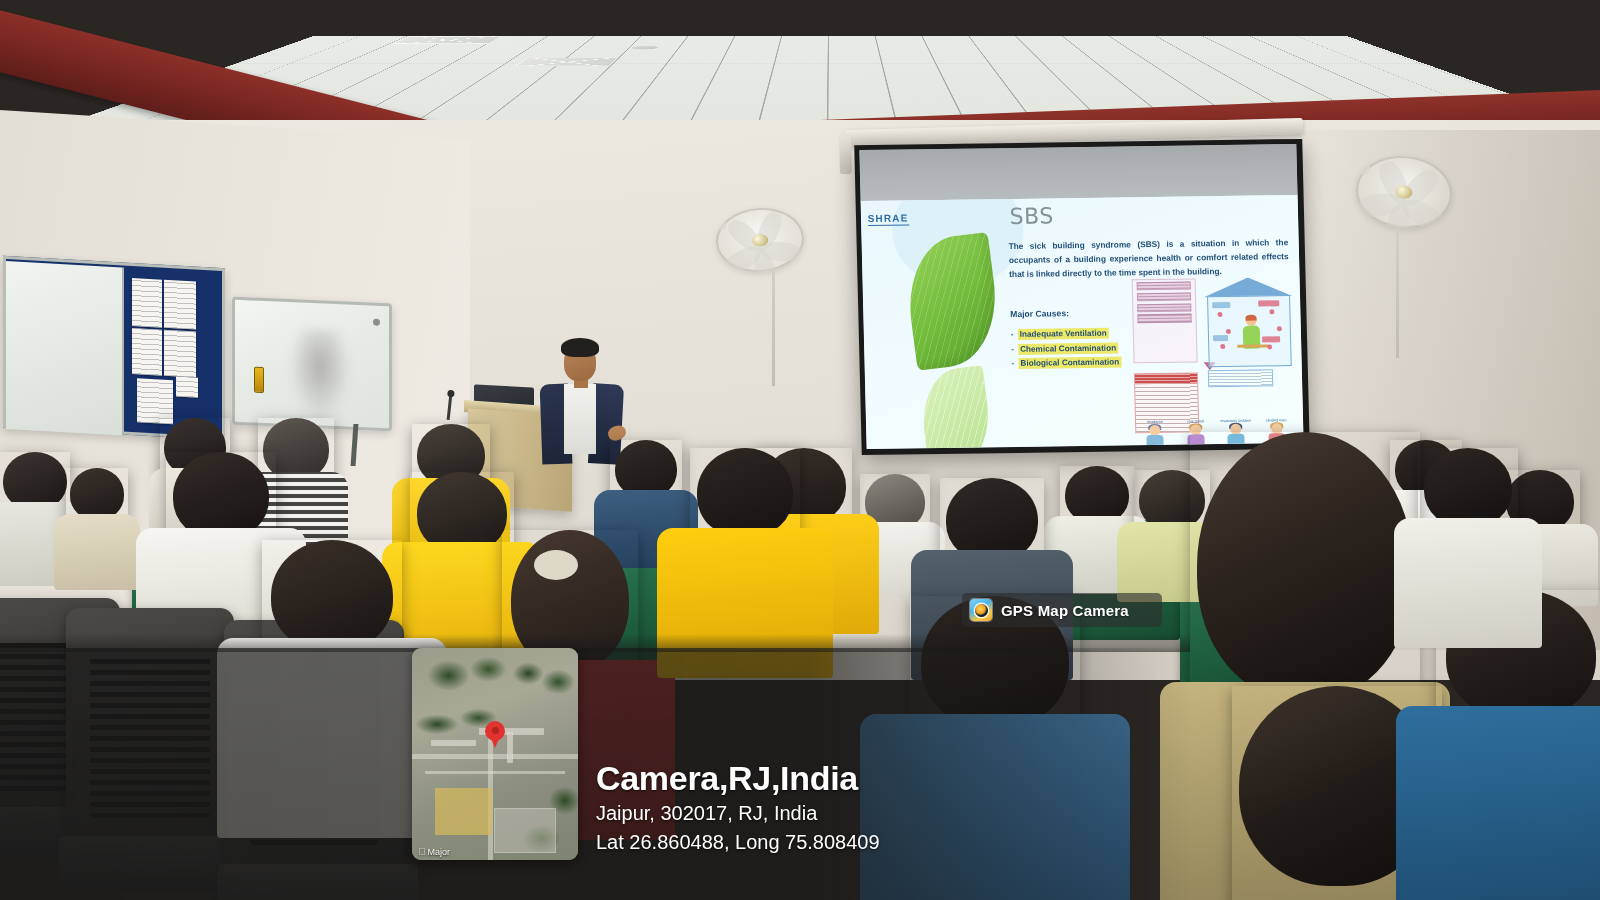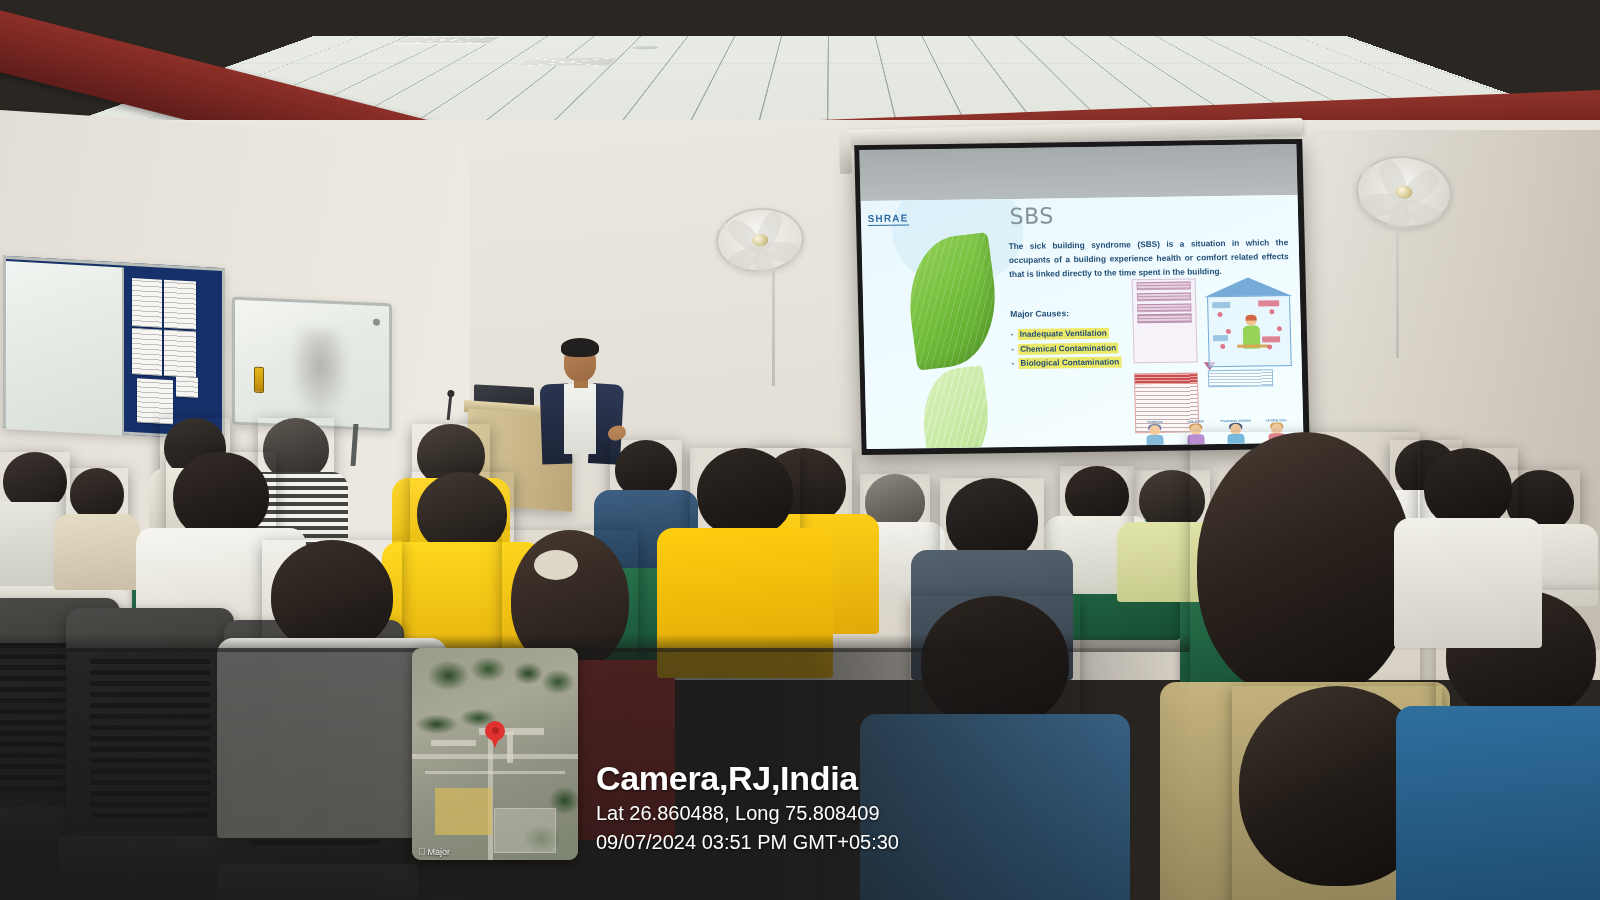--- a/index.html
+++ b/index.html
@@ -774,20 +774,26 @@
   <div class="person p-shadow" style="left:1436px;top:590px;width:170px;height:300px;">
     <div class="p-head" style="top:0;width:150px;height:130px;background:linear-gradient(160deg,#332a24,#141110);"></div>
     <div class="p-body" style="top:116px;width:250px;height:210px;background:linear-gradient(175deg,#2f6f9e,#1d4a6d);"></div>
   </div>
 
   <div class="person p-shadow" style="left:1418px;top:448px;width:100px;height:170px;">
     <div class="p-head" style="top:0;width:88px;height:80px;background:linear-gradient(160deg,#2e2722,#131010);"></div>
     <div class="p-body" style="top:70px;width:148px;height:130px;background:linear-gradient(175deg,#f1f0e9,#cfcdc3);"></div>
   </div>
 
+  <div class="gps-badge">
+    <div class="gps-badge-icon">
+      <div class="lens-o"></div>
+    </div>
+    <div class="gps-badge-label">GPS Map Camera</div>
+  </div>
 
   <div class="gps-panel">
 
     <div class="gps-map">
       <div class="gps-map-img">
         <div class="gm-road" style="left:0;top:50%;width:100%;height:5px;"></div>
         <div class="gm-road" style="left:46%;top:40%;width:5px;height:60%;"></div>
         <div class="gm-road" style="left:8%;top:58%;width:84%;height:3px;"></div>
         <div class="gm-bld" style="left:41%;top:38%;width:38%;height:5px;"></div>
         <div class="gm-bld" style="left:58%;top:40%;width:4px;height:14%;"></div>
@@ -801,19 +807,19 @@
         </div>
       </div>
       <div class="gm-attrib">
         <span class="apple-glyph"></span>
         <span>Major</span>
       </div>
     </div>
 
     <div class="gps-text">
       <div class="gps-city">Camera,RJ,India</div>
+      <div class="gps-line">Jaipur, 302017, RJ, India</div>
       <div class="gps-line">Lat 26.860488, Long 75.808409</div>
-      <div class="gps-line">09/07/2024 03:51 PM GMT+05:30</div>
     </div>
 
   </div>
 
 </div>
 
 </body></html>

